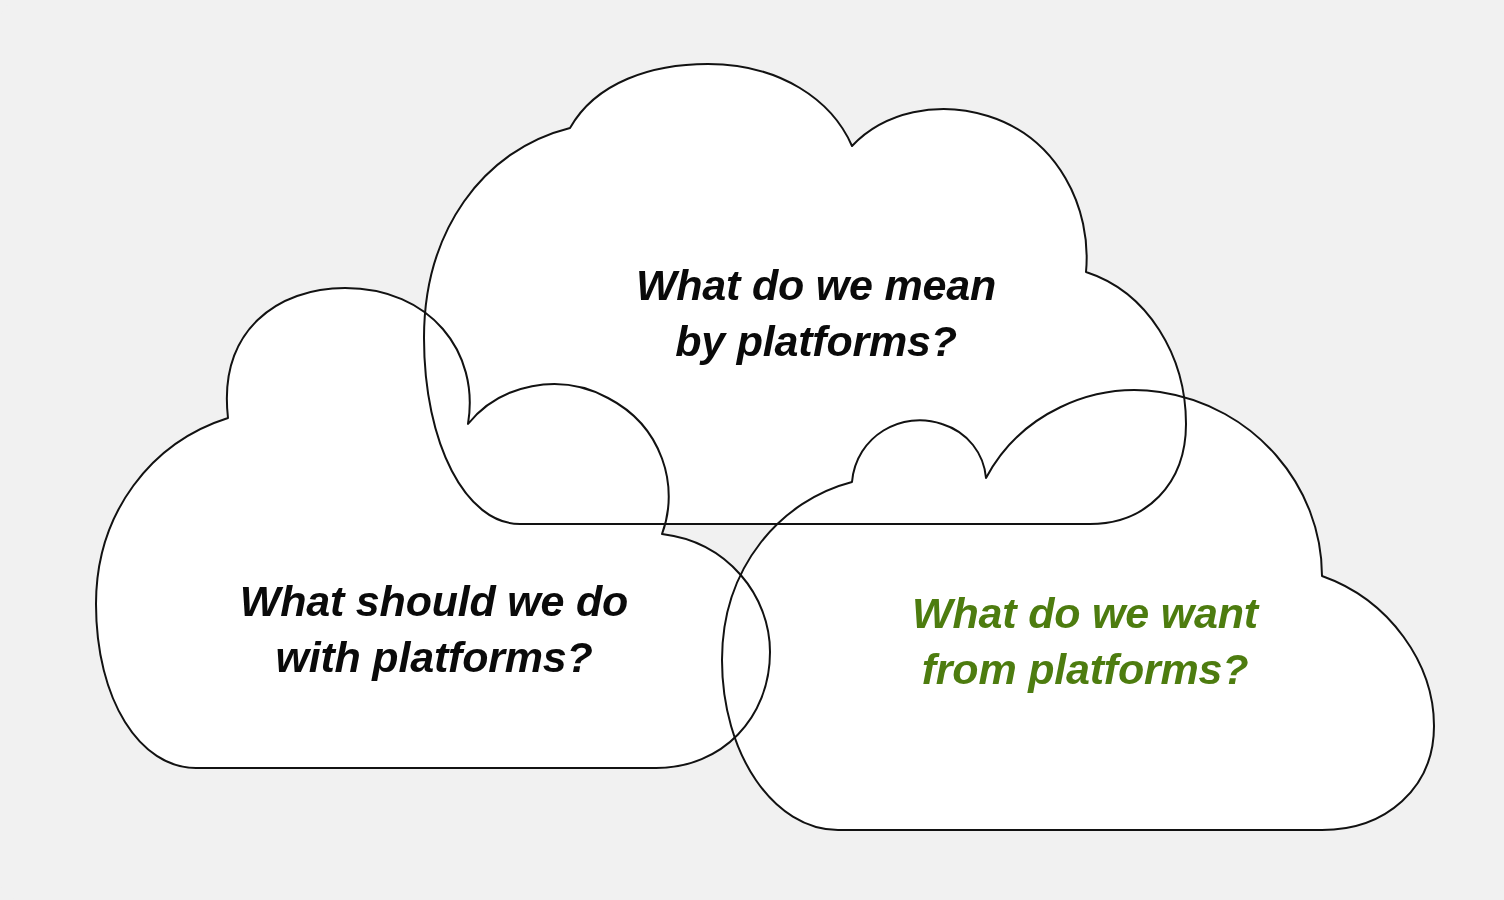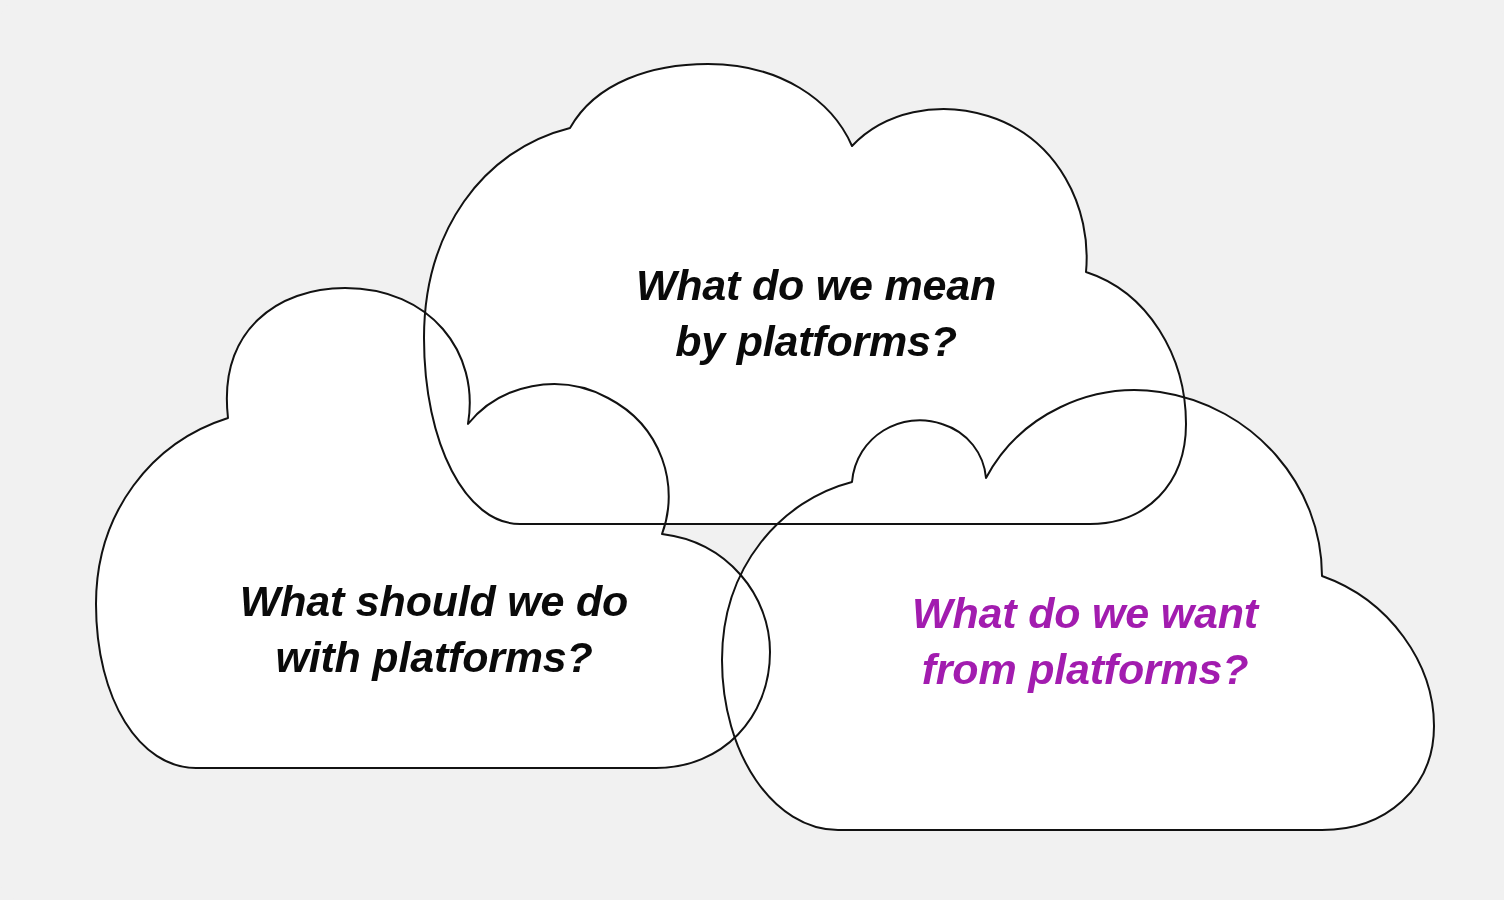--- a/index.html
+++ b/index.html
@@ -133,16 +133,16 @@
          C 774 830, 722 754, 722 660 Z"></path>
 
   </svg>
 
   <div class="cloud-label" id="label-mean" style="color: rgb(10, 10, 10);">What do we mean
 by platforms?</div>
 
   <div class="cloud-label" id="label-should" style="color: rgb(10, 10, 10);">What should we do
 with platforms?</div>
 
-  <div class="cloud-label" id="label-want" style="color: #a21caf;">What do we want
+  <div class="cloud-label" id="label-want" style="color: #4d7c0f;">What do we want
 from platforms?</div>
 
 </div>
 
 </body></html>

